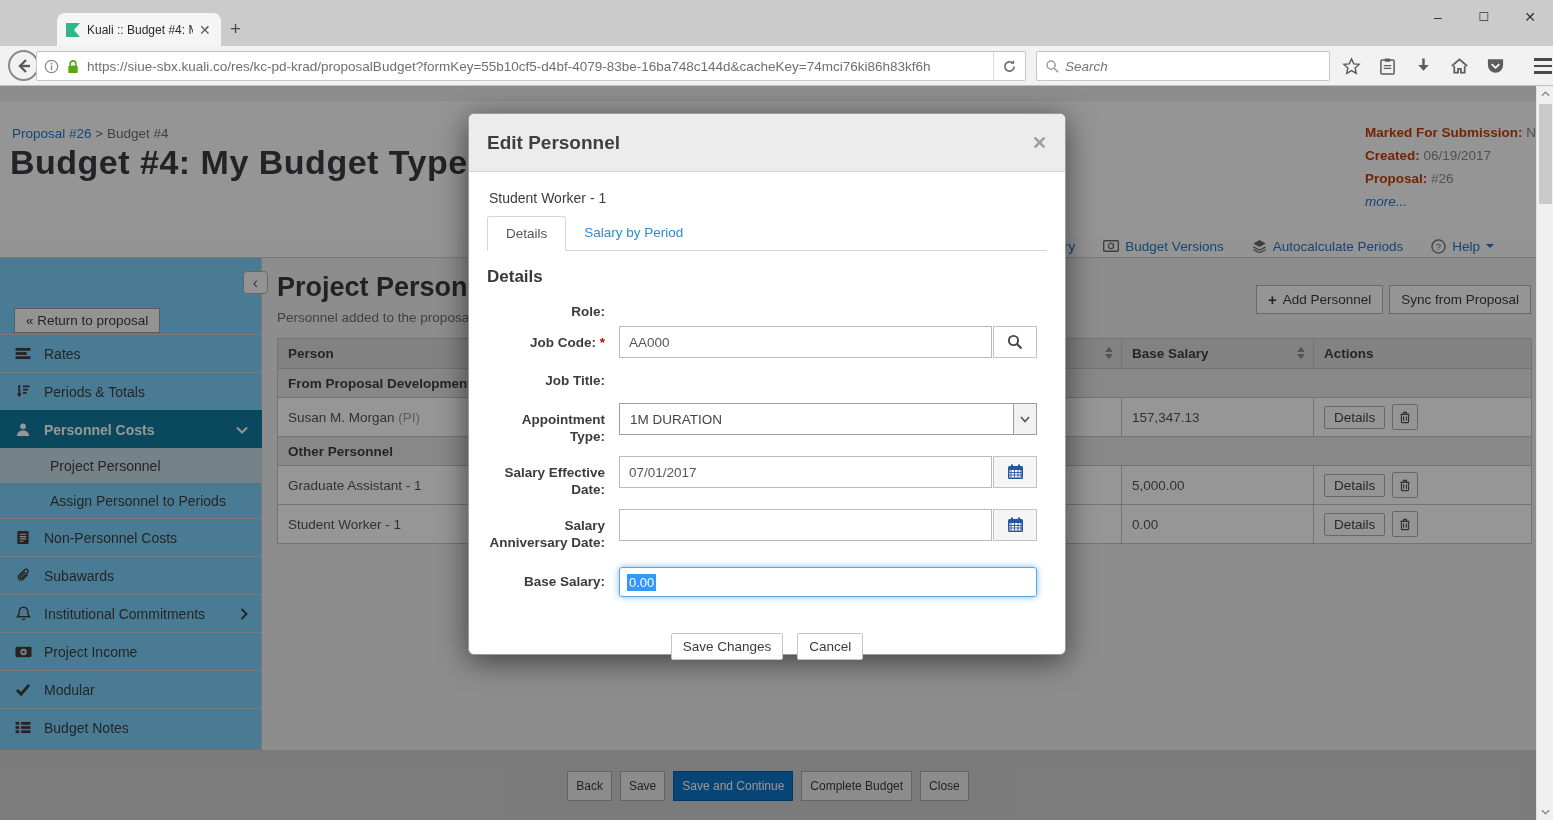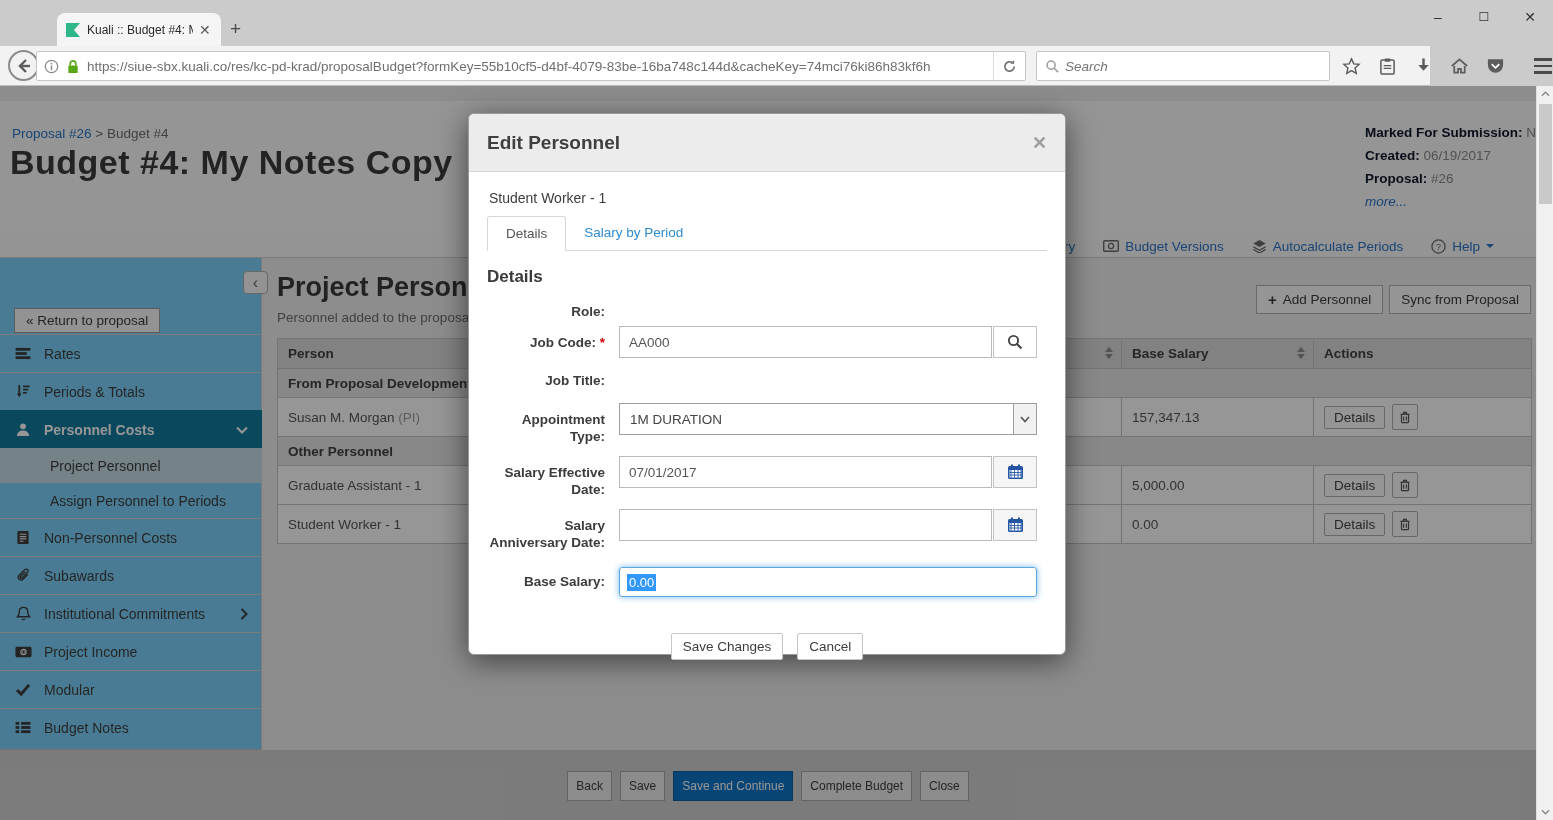--- a/index.html
+++ b/index.html
@@ -9,21 +9,21 @@
   
   #titlebar { position:absolute; left:0; top:0; width:1553px; height:46px; background:#cbcbcb; }
   .tab { position:absolute; left:57px; top:13px; width:164px; height:33px; background:#f5f5f5;
          border-radius:8px 8px 0 0; display:flex; align-items:center; padding:0 8px; gap:6px; }
   .tab-title { width:106px; overflow:hidden; white-space:nowrap; font-size:12px; color:#2a2a2a; }
   .tab-close { color:#5a5a5a; font-size:14px; line-height:14px; }
   .newtab { position:absolute; left:230px; top:18px; font-size:19px; color:#4a4a4a; }
   .winbtns { position:absolute; right:0; top:0; height:33px; display:flex; }
   .winbtn { width:46px; height:33px; display:flex; align-items:center; justify-content:center;
             color:#333; font-size:14px; }
-  #navbar { position:absolute; left:0; top:46px; width:1430px; height:40px; background:#f2f2f2;
+  #navbar { position:absolute; left:0; top:46px; width:1553px; height:40px; background:#f2f2f2;
             border-bottom:1px solid #bfbfbf; }
   .circle-btn { position:absolute; left:8px; top:4px; width:31px; height:31px; border:2px solid #8a8a8a;
                 border-radius:50%; display:flex; align-items:center; justify-content:center; color:#5c5c5c; }
   .urlbar { position:absolute; left:36px; top:5px; width:990px; height:30px; background:#fff;
             border:1px solid #c6c6c6; border-radius:2px; display:flex; align-items:center; }
   .urlbar .pad { padding:0 7px; display:flex; align-items:center; }
   .url-text { flex:1; font-size:13.5px; color:#6f6f6f; white-space:nowrap; overflow:hidden; }
   .reload-seg { width:32px; height:28px; border-left:1px solid #ddd; display:flex; align-items:center; justify-content:center; }
   .searchbar { position:absolute; left:1036px; top:5px; width:294px; height:30px; background:#fff;
                border:1px solid #c6c6c6; border-radius:2px; display:flex; align-items:center; padding:0 8px; gap:6px; }
@@ -41,21 +41,21 @@
   .kbar-item { color:#d9ddb9; font-size:15px; line-height:24px; padding:0 22px; border-right:1px solid #a7b445; display:flex; gap:8px; align-items:center;}
   .kbar-item:last-child { border-right:none; }
   .caret-down { width:0; height:0; border-left:5px solid transparent; border-right:5px solid transparent;
                 border-top:5px solid #d9ddb9; display:inline-block; margin-top:10px;}
   .header-band { position:absolute; left:0; top:15px; width:100%; height:134px; background:#fdfdfd; }
   .breadcrumb { position:absolute; left:12px; top:25px; font-size:13.5px; color:#6f6f6f; }
   .breadcrumb a { color:#2a75c8; text-decoration:none; }
   .page-h1 { position:absolute; left:10px; top:42px; font-size:34px; font-weight:bold; color:#3d3d40; letter-spacing:0.5px;}
   .meta { position:absolute; left:1365px; top:24px; width:171px; overflow:hidden; }
   .meta-line { white-space:nowrap; font-size:13.5px; margin-bottom:8px; }
-  .meta-line b { color:#0f172a; }
+  .meta-line b { color:#c2410c; }
   .meta-line span.v { color:#8a8a8a; }
   .more-link { color:#2a75c8; font-style:italic; font-size:13.5px; }
   .toolbar { position:absolute; left:0; top:149px; width:100%; height:23px; background:#fbfbfb;
              border-bottom:1px solid #cfcfcf; display:flex; justify-content:flex-end; align-items:center;
              gap:28px; padding-right:42px; }
   .tool-item { display:flex; align-items:center; gap:6px; color:#2a75c8; font-size:13.5px; }
   .tool-item .t-ic { color:#5f6f57; display:flex; }
   .caret-blue { width:0;height:0;border-left:4px solid transparent;border-right:4px solid transparent;border-top:4px solid #2a75c8; }
 
   
@@ -251,21 +251,21 @@
 
   <div id="page">
 
 
     <div class="header-band">
       <div class="breadcrumb">
         <a>Proposal #26</a>
         <span>&gt;</span>
         <span>Budget #4</span>
       </div>
-      <div class="page-h1">Budget #4: My Notes Copy</div>
+      <div class="page-h1">Budget #4: My Budget Type</div>
       <div class="meta">
         <div class="meta-line"><b>Marked For Submission:</b> <span class="v">No</span></div>
         <div class="meta-line"><b>Created:</b> <span class="v">06/19/2017</span></div>
         <div class="meta-line"><b>Proposal:</b> <span class="v">#26</span></div>
         <div class="meta-line"><span class="more-link">more...</span></div>
       </div>
     </div>
 
     <div class="toolbar">
       <span class="tool-item">

